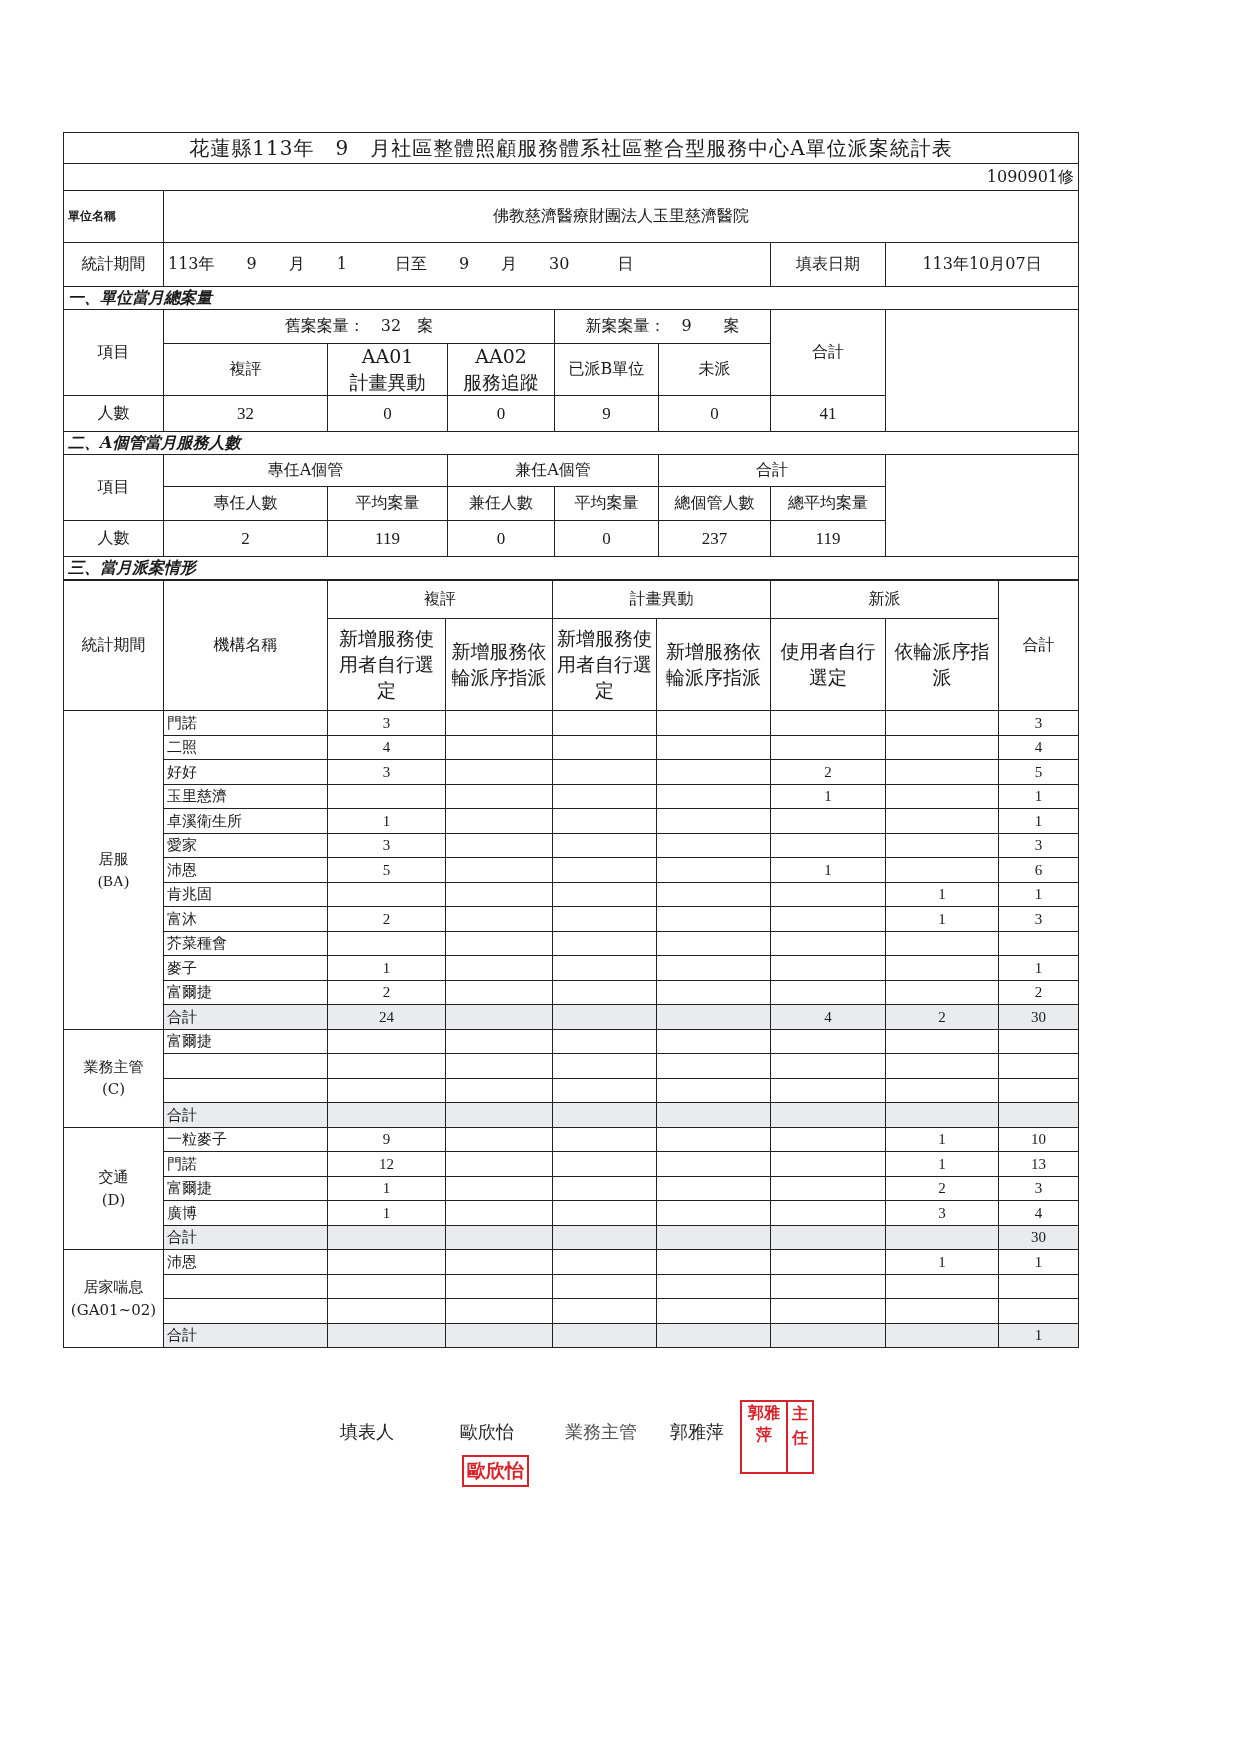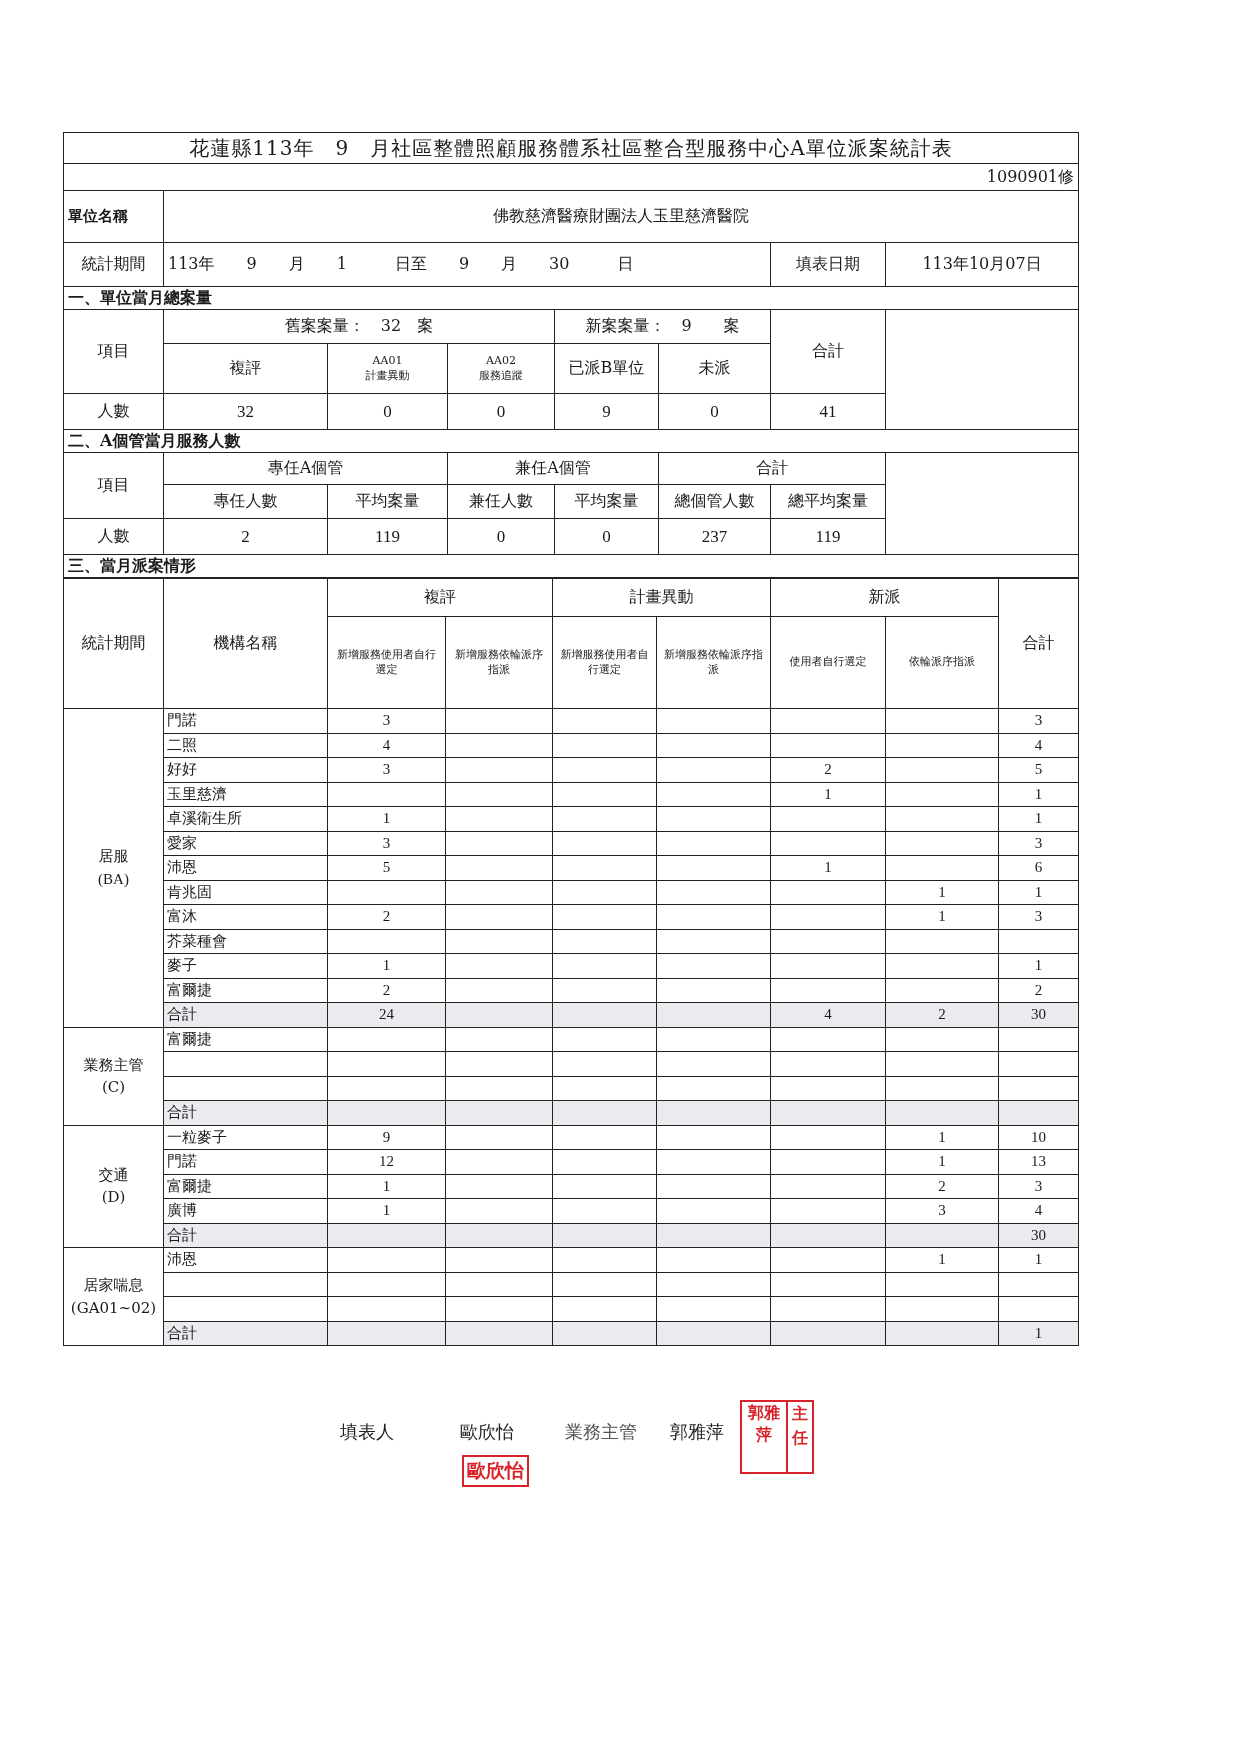--- a/index.html
+++ b/index.html
@@ -2,25 +2,25 @@
 <html><head>
 <meta charset="utf-8">
 <style>
   html, body { margin:0; padding:0; background:#ffffff; }
   body { width:1240px; height:1754px; position:relative; font-family:"DejaVu Serif","Liberation Serif",serif; color:#1a1a1a; overflow:hidden; }
   .sheet { position:absolute; left:63px; top:132px; width:1015px; }
   table { border-collapse:collapse; width:100%; table-layout:fixed; }
   td { border:1.5px solid #222; padding:0 4px; font-size:16px; text-align:center; vertical-align:middle; overflow:hidden; white-space:nowrap; }
   .title { font-size:20px; height:30px; letter-spacing:1px; }
   .ver { text-align:right; font-size:16px; height:26px; }
-  .lbl { font-weight:bold; text-align:left; font-size:15px;margin-top:48px; }
+  .lbl { font-weight:bold; text-align:left; font-size:12px;margin-top:48px; }
   .left { text-align:left; }
-  .sect { font-weight:bold; text-align:left; font-size:16px; height:22px; border-bottom:1.5px solid #222; }
+  .sect { font-weight:bold; text-align:left; font-size:16px; height:22px; border-bottom:1.5px solid #222;font-style:italic; }
   .gray { background:#e9ebee; }
-  .wrap { white-space:normal; line-height:1.35; font-size:11px; }
+  .wrap { white-space:normal; line-height:1.35; font-size:19px; }
   .drow td { height:23.5px; font-size:15px; padding:0 3px; }
   .num { font-family:"Liberation Serif","DejaVu Serif",serif; font-size:17px; }
   .sig { position:absolute; top:1420px; left:340px; font-size:18px; font-family:"DejaVu Sans","Liberation Sans",sans-serif; color:#222; }
   .sig span { position:absolute; white-space:nowrap; }
   .stamp { position:absolute; border:2px solid #d8232a; color:#d8232a; font-family:"DejaVu Serif",serif; font-weight:bold; }
 </style>
 </head>
 <body>
 
 <div class="sheet">

